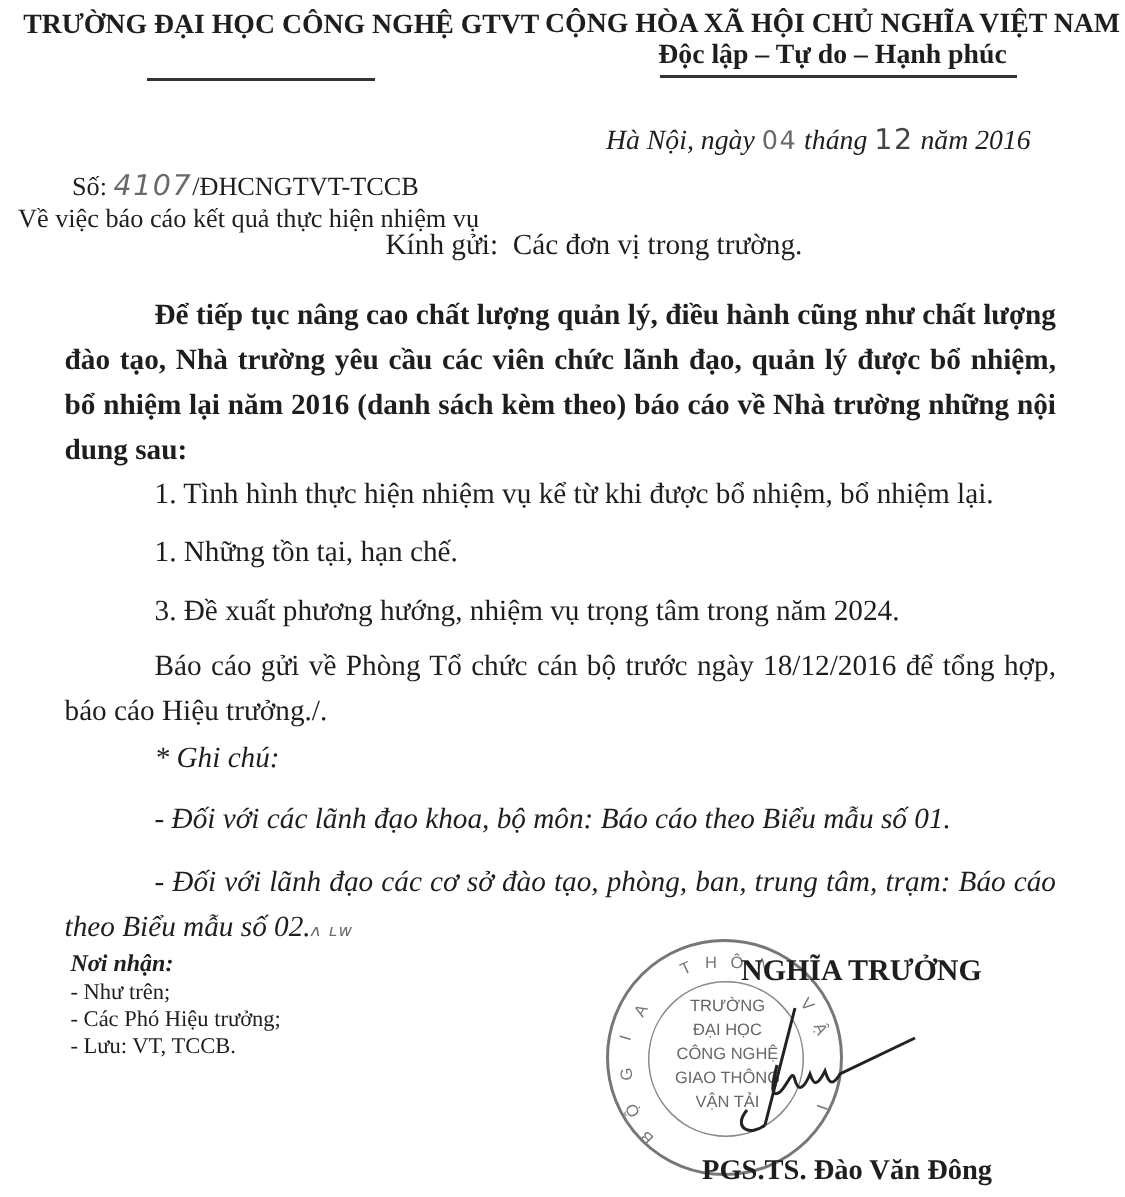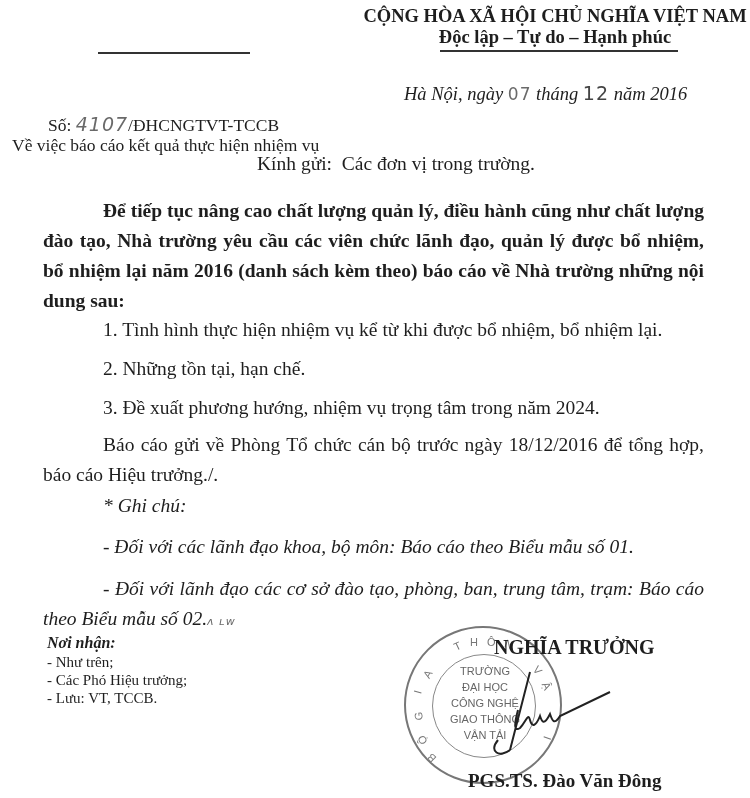--- a/index.html
+++ b/index.html
@@ -32,51 +32,52 @@
   .stamp-inner { position:absolute; left:26px; top:26px; width:102px; height:102px; border-radius:50%;
            border:1.5px solid #888; }
   .stamp-text { position:absolute; left:0; width:158px; text-align:center;
            font-family:"Liberation Sans", sans-serif; font-size:11px; line-height:15px; color:#666; }
   .ring-letter { position:absolute; font-family:"Liberation Sans", sans-serif; font-size:11px; color:#777; }
 </style>
 </head>
 <body>
 
 <div class="abs left-head c">
+  <div class="school">TRƯỜNG ĐẠI HỌC CÔNG NGHỆ GTVT</div>
 </div>
 <div class="uline" style="left:98px; top:52px; width:152px;"></div>
 
 <div class="abs right-head c">
   <div class="motto-title">CỘNG HÒA XÃ HỘI CHỦ NGHĨA VIỆT NAM</div>
   <div class="motto">Độc lập – Tự do – Hạnh phúc</div>
 </div>
 <div class="uline" style="left:440px; top:50px; width:238px;"></div>
 
 <div class="abs ref" style="left:48px; top:82px;">
   <span>Số:</span>
   <span class="hand">4107</span><span>/ĐHCNGTVT-TCCB</span>
 </div>
 <div class="abs ref" style="left:12px; top:103px;">Về việc báo cáo kết quả thực hiện nhiệm vụ</div>
 
 <div class="abs i" style="left:404px; top:82px; font-size:18.5px; line-height:22px;">
   <span>Hà Nội, ngày</span>
-  <span class="hand" style="font-style:normal; font-size:17px;">07</span>
+  <span class="hand" style="font-style:normal; font-size:17px;">04</span>
   <span>tháng</span>
   <span class="hand" style="font-style:normal; color:#444;">12</span>
   <span>năm 2016</span>
 </div>
 
 <div class="abs body" style="left:257px; top:147px;">
   <span>Kính gửi:</span>&nbsp;&nbsp;<span>Các đơn vị trong trường.</span>
 </div>
 
 <div class="para" style="top:196px;font-weight:bold;"><span class="ind"></span><span>Để tiếp tục nâng cao chất lượng quản lý, điều hành cũng như chất lượng đào tạo, Nhà trường yêu cầu các viên chức lãnh đạo, quản lý được bổ nhiệm, bổ nhiệm lại năm 2016 (danh sách kèm theo) báo cáo về Nhà trường những nội dung sau:</span></div>
 
 <div class="abs body" style="left:103px; top:313px;">1. Tình hình thực hiện nhiệm vụ kể từ khi được bổ nhiệm, bổ nhiệm lại.</div>
-<div class="abs body" style="left:103px; top:352px;">2. Những tồn tại, hạn chế.</div>
+<div class="abs body" style="left:103px; top:352px;">1. Những tồn tại, hạn chế.</div>
 <div class="abs body" style="left:103px; top:391px;">3. Đề xuất phương hướng, nhiệm vụ trọng tâm trong năm 2024.</div>
 
 <div class="para" style="top:430px;"><span class="ind"></span><span>Báo cáo gửi về Phòng Tổ chức cán bộ trước ngày 18/12/2016 để tổng hợp, báo cáo Hiệu trưởng./.</span></div>
 
 <div class="abs body i" style="left:103px; top:489px;">* Ghi chú:</div>
 <div class="abs body i" style="left:103px; top:530px;">- Đối với các lãnh đạo khoa, bộ môn: Báo cáo theo Biểu mẫu số 01.</div>
 <div class="para i" style="top:574px;"><span class="ind"></span><span>- Đối với lãnh đạo các cơ sở đào tạo, phòng, ban, trung tâm, trạm: Báo cáo theo Biểu mẫu số 02.</span><span class="hand" style="font-size:11px;">ʌ ʟᴡ</span></div>
 
 <div class="abs b i" style="left:47px; top:634px; font-size:16px; line-height:18px;">Nơi nhận:</div>
 <div class="abs small" style="left:47px; top:654px;">- Như trên;</div>

